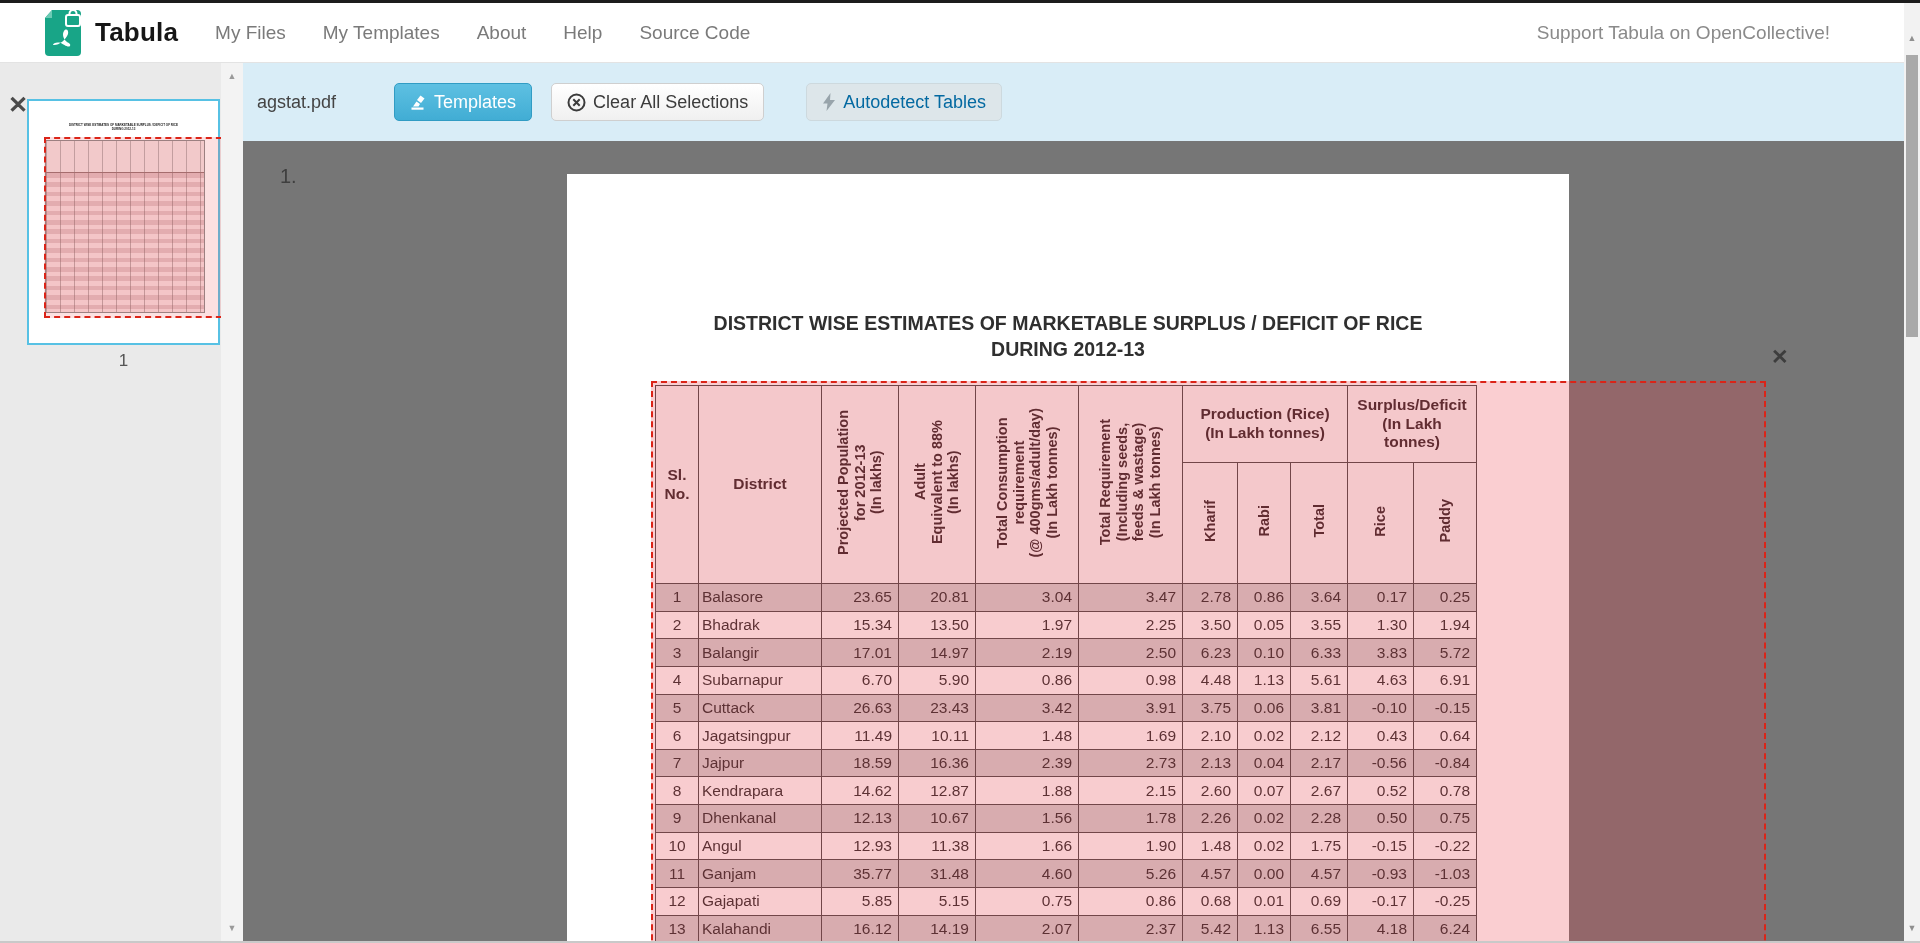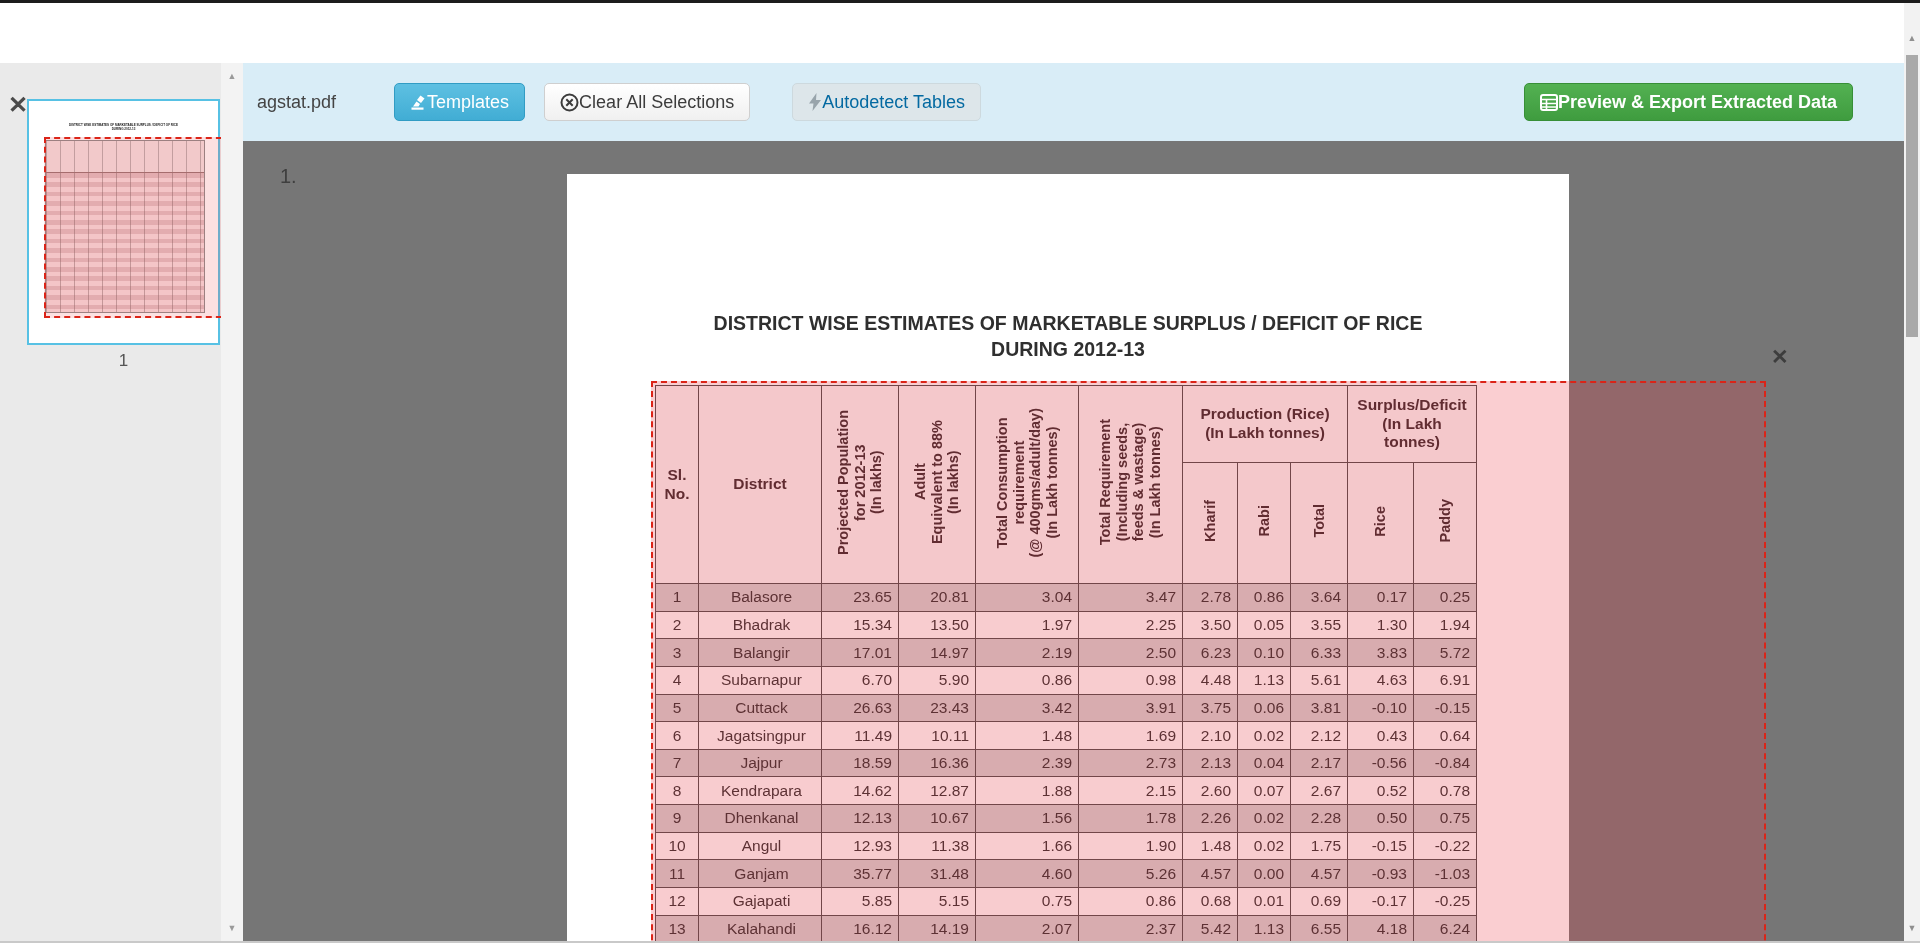--- a/index.html
+++ b/index.html
@@ -42,21 +42,21 @@
                     border:2px dashed #db2418; background:rgba(235,60,70,.16); }
   .thumb-page-num { position:absolute; left:27px; top:288px; width:193px; text-align:center;
                     font-size:17px; color:#555; }
 
   
   .right-col { flex:1; display:flex; flex-direction:column;border-radius:27px; }
 
   
   .toolbar { position:relative; height:78px; background:#d9edf7; display:flex; align-items:center; flex:0 0 auto; }
   .filename { margin-left:14px; font-size:18px; color:#444; }
-  .btn { display:flex; align-items:center; height:38px; padding:0 15px; border-radius:5px;
+  .btn { display:flex; align-items:center; gap:7px; height:38px; padding:0 15px; border-radius:5px;
          font-size:18px; cursor:pointer; white-space:nowrap; }
   .btn-templates { margin-left:58px; background:linear-gradient(#5ec0e2,#41add4); border:1px solid #319cc4;
                    color:#fff; }
   .btn-clear { margin-left:19px; background:linear-gradient(#ffffff,#f0f0f0); border:1px solid #cfcfcf; color:#3c3c3c; }
   .btn-autodetect { margin-left:42px; background:#dde6ea; border:1px solid #cdd9de; color:#0369a1; cursor:default; }
   .btn-export { margin-left:auto; margin-right:51px; background:linear-gradient(#53b152,#3f9c3f);
                 border:1px solid #378f37; color:#fff; font-weight:bold; }
   .btn svg { flex:0 0 auto; }
 
   
@@ -72,41 +72,61 @@
   table.rice th, table.rice td { border:1px solid #4a4a4a; overflow:hidden; }
   table.rice th { background:#f7f7f7; font-weight:bold; color:#33272a; }
   table.rice td { height:27.65px; background:#fdfdfd; }
   table.rice tr:nth-child(odd) td { background:#d2d2d2; }
   .h-group { height:77px; text-align:center; vertical-align:middle; white-space:pre-line; line-height:1.2; font-size:15.5px; }
   .h-sub { height:121px; }
   th.vcell { vertical-align:middle; text-align:center; }
   th.vcell span { writing-mode:vertical-rl; transform:rotate(180deg); display:inline-block;
                   white-space:pre-line; line-height:1.15; font-size:14.5px; }
   .c-sl { text-align:center; }
-  .c-dist { text-align:center; padding-left:3px; }
+  .c-dist { text-align:left; padding-left:3px; }
   .c-num { text-align:right; padding-right:6px; }
   .pre { white-space:pre-line; text-align:center; vertical-align:middle; line-height:1.2; }
 
   
   .selection { position:absolute; left:408px; top:240px; width:1115px; height:700px;
                background:rgba(235,60,70,.25); border:2px dashed #db2418; cursor:move; }
   .selection-close { position:absolute; left:1528px; top:205px; font-size:21px; font-weight:bold;
                      color:#3d3d3d; cursor:pointer; line-height:1; }
 
   
   .page-scroll { position:absolute; left:1904px; top:3px; width:16px; height:938px; background:#f2f2f2; }
   .ps-arrow { position:absolute; left:0; width:16px; text-align:center; font-size:9px; color:#8f8f8f; cursor:pointer; }
   .ps-thumb { position:absolute; left:2px; top:52px; width:12px; height:282px; background:#a9a9a9; cursor:grab; }
 </style>
 </head>
 <body>
 
 <div id="screen">
   <div class="top-strip"></div>
 
+  <div class="navbar">
+    <svg class="logo" viewBox="0 0 46 48">
+      <path d="M12 1 h25 a4 4 0 0 1 4 4 v38 a4 4 0 0 1 -4 4 H9 a4 4 0 0 1 -4 -4 V9 z" fill="#18a587"></path>
+      <path d="M12 1 L5 9 h7 z" fill="#6ccab4"></path>
+      <path d="M13 36 c5 1 13 -5 15 -11 c1 -4 -2 -6 -4 -3 c-2 3 -1 8 3 11 c2 1 4 2 3 4 c-2 2 -7 -2 -9 -3 c-4 -1 -8 0 -8 2 z" fill="#fff"></path>
+      <g>
+        <rect x="26" y="6" width="14" height="11" rx="2" fill="#18a587" stroke="#fff" stroke-width="2"></rect>
+        <path d="M29.5 6 V4.5 a3.5 3.5 0 0 1 7 0 V6" fill="none" stroke="#fff" stroke-width="2"></path>
+      </g>
+    </svg>
+    <div class="brand">Tabula</div>
+    <div class="nav-links">
+      <a>My Files</a>
+      <a>My Templates</a>
+      <a>About</a>
+      <a>Help</a>
+      <a>Source Code</a>
+    </div>
+    <div class="support">Support Tabula on OpenCollective!</div>
+  </div>
 
   <div class="content-row">
 
     <div class="sidebar">
       <div class="thumb-close">✕</div>
 
       <div class="thumbnail">
         <div class="mini-title">DISTRICT WISE ESTIMATES OF MARKETABLE SURPLUS / DEFICIT OF RICE
 DURING 2012-13</div>
         <div class="mini-table">
@@ -145,27 +165,20 @@
           <span>Clear All Selections</span>
         </div>
 
         <div class="btn btn-autodetect" aria-disabled="true">
           <svg width="14" height="18" viewBox="0 0 14 18">
             <path d="M8.5 0 L1 10.5 h4.5 L4.5 18 L13 7 H8 z" fill="#98a4ab"></path>
           </svg>
           <span>Autodetect Tables</span>
         </div>
 
-        <div class="btn btn-export">
-          <svg width="18" height="17" viewBox="0 0 18 17">
-            <rect x="1" y="1" width="16" height="15" rx="2" fill="none" stroke="#fff" stroke-width="2"></rect>
-            <path d="M1 5.5 h16 M1 9.5 h16 M1 13 h16 M6.5 5.5 V16" stroke="#fff" stroke-width="1.6"></path>
-          </svg>
-          <span>Preview &amp; Export Extracted Data</span>
-        </div>
       </div>
 
       <div class="viewer">
         <div class="page-order-label">1.</div>
 
         <div class="pdf-page">
           <div class="doc-title">DISTRICT WISE ESTIMATES OF MARKETABLE SURPLUS / DEFICIT OF RICE
 DURING 2012-13</div>
 
           <table class="rice">

